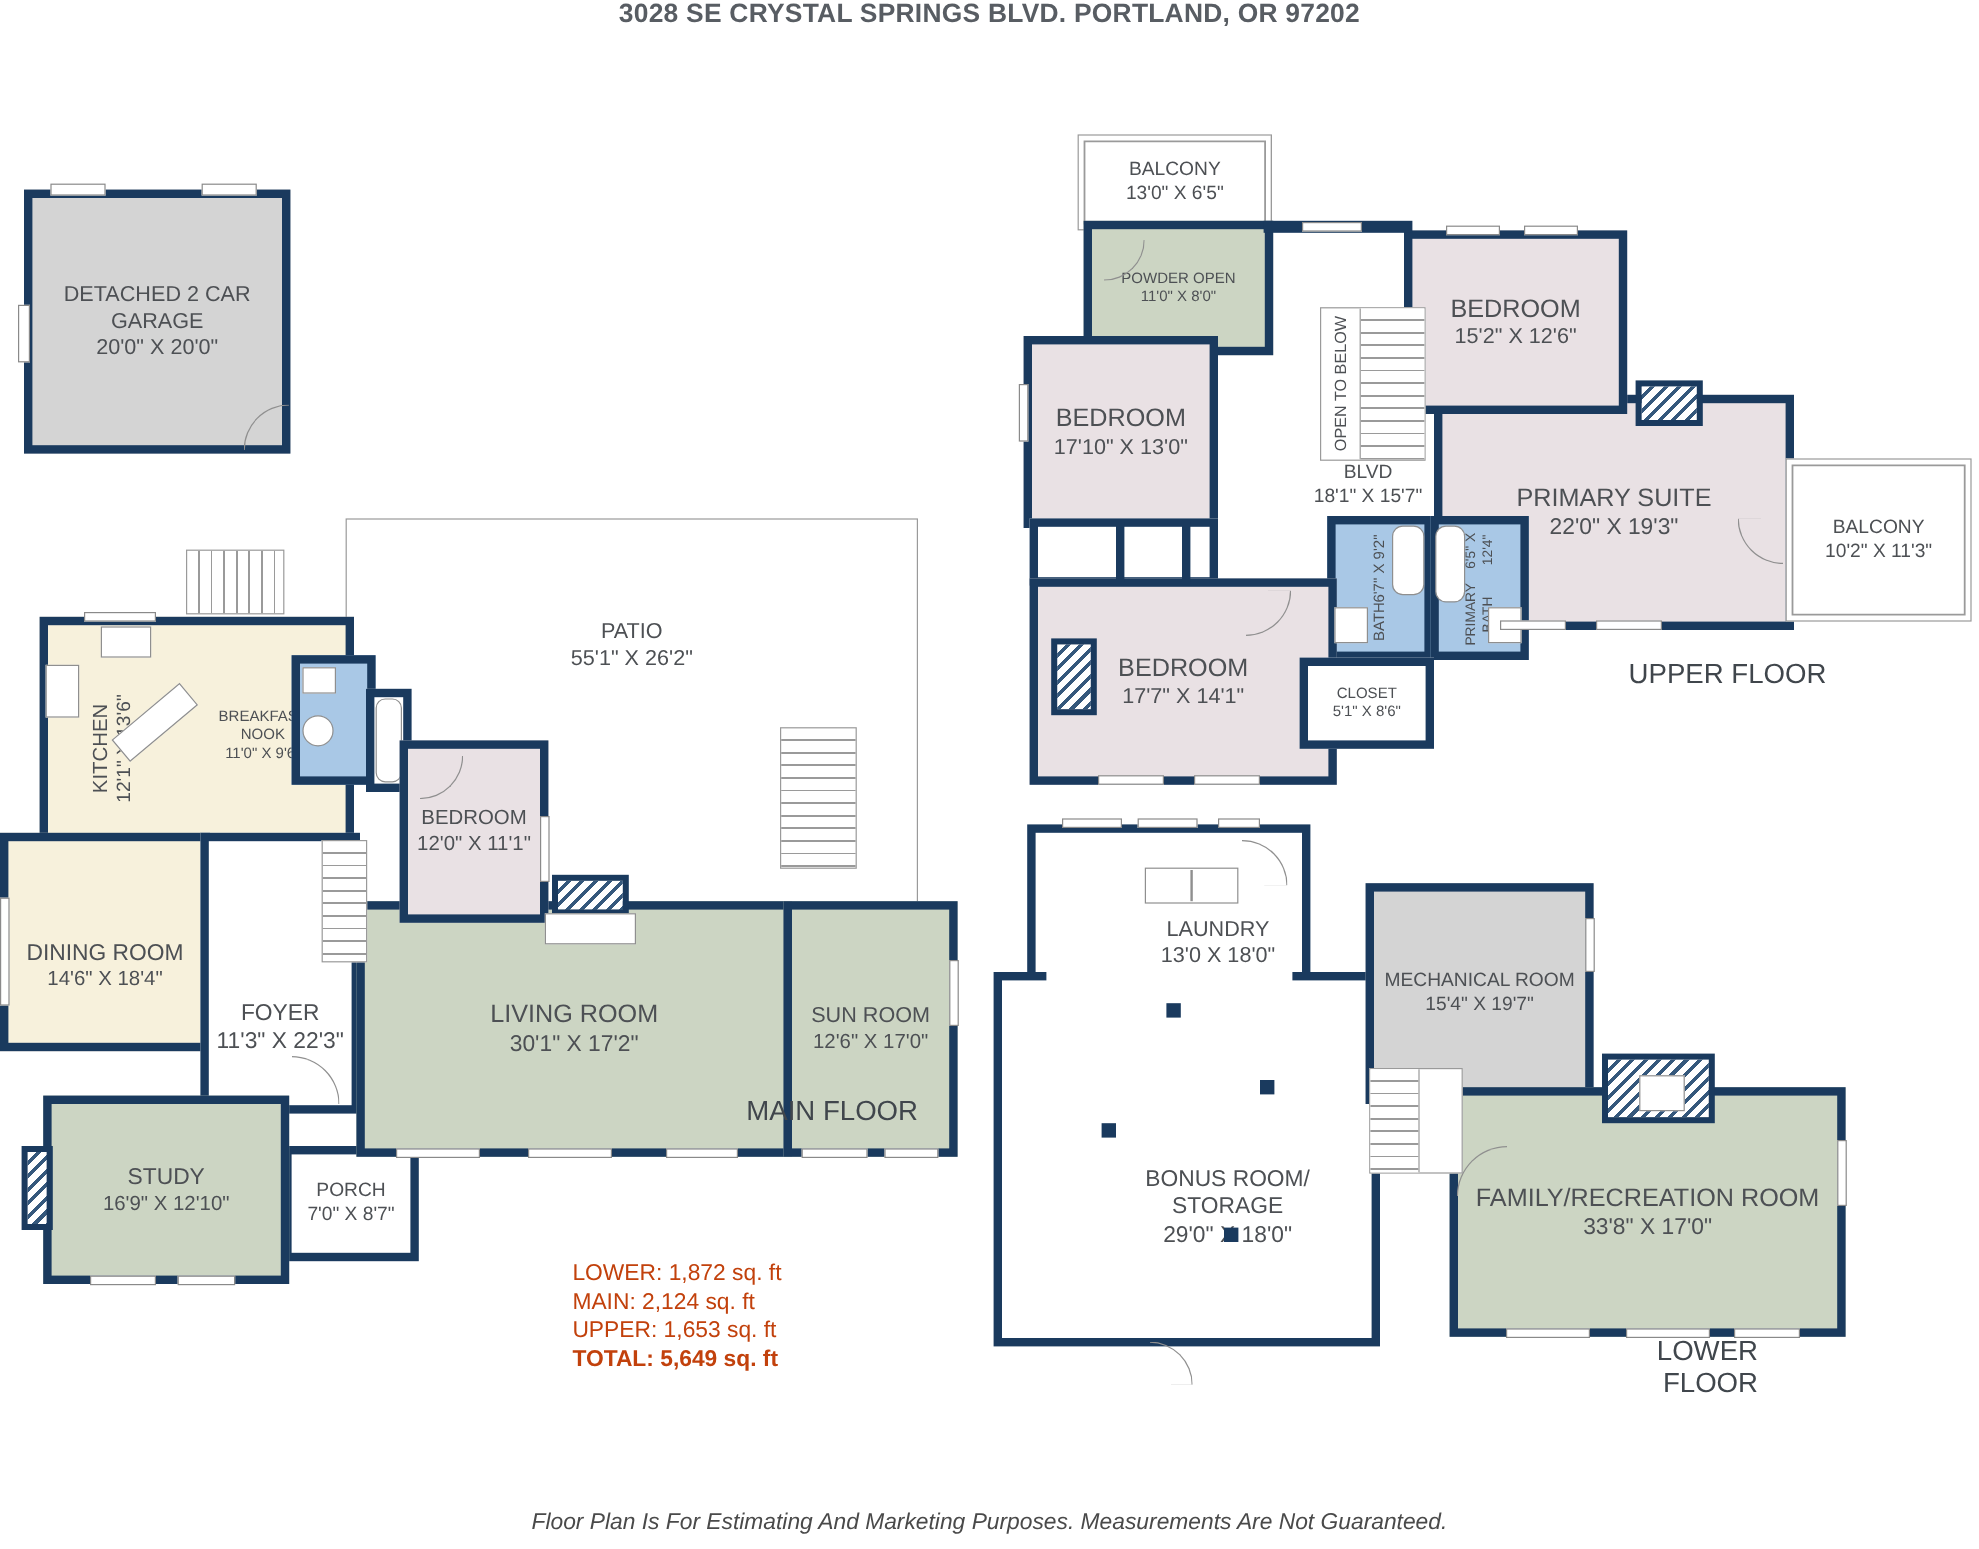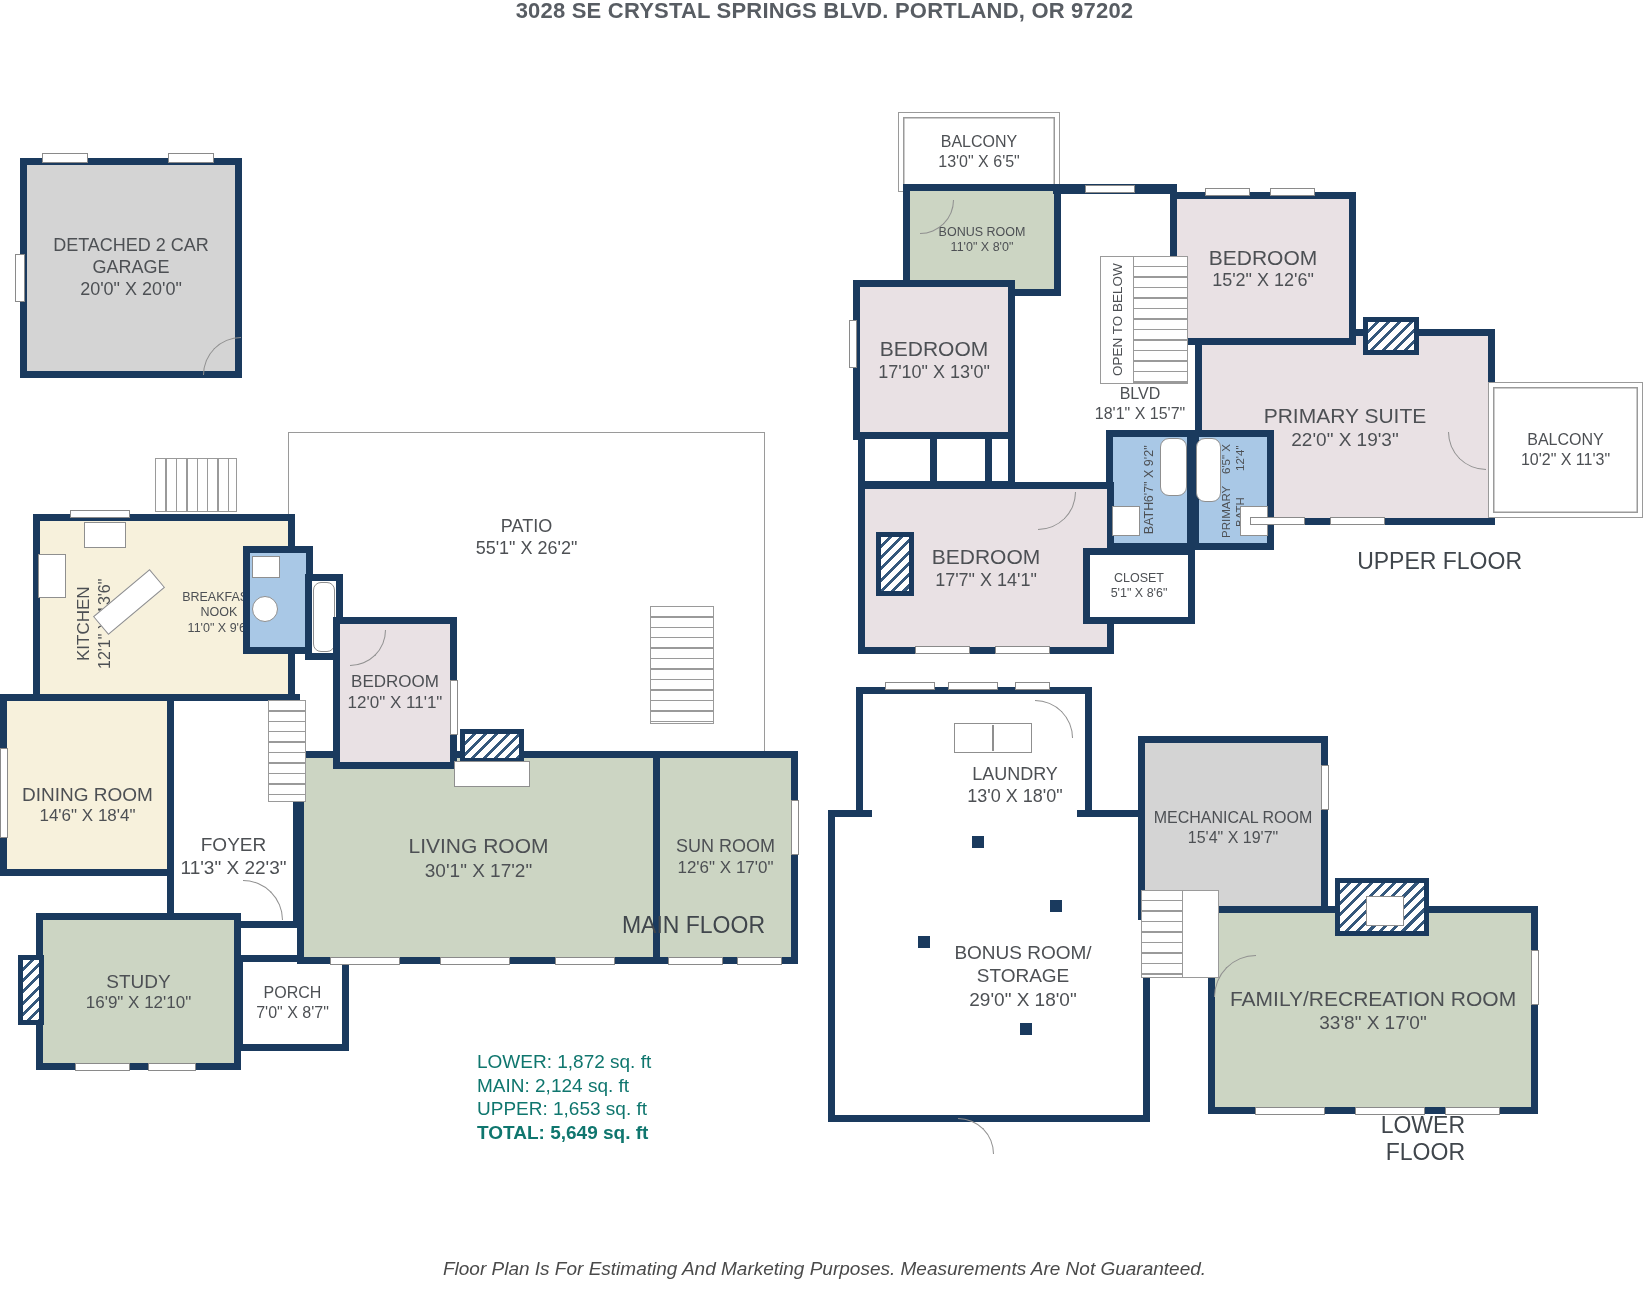--- a/index.html
+++ b/index.html
@@ -37,21 +37,21 @@
   .w{position:absolute;box-sizing:border-box;background:#fff;border:1px solid #8a8a8a;z-index:6;}
   .wallseg{position:absolute;background:var(--wall);z-index:2;}
   .openr{position:absolute;background:#fff;z-index:2;}
   .fixture{position:absolute;box-sizing:border-box;background:#fff;border:1.2px solid #8f8f8f;z-index:3;}
   .post{position:absolute;width:12px;height:12px;background:var(--wall);z-index:3;}
   .arc{position:absolute;box-sizing:border-box;border-top:1.6px solid #8f8f8f;border-left:1.6px solid #8f8f8f;
        border-radius:100% 0 0 0;z-index:5;}
   .title{position:absolute;left:0;right:0;top:-2px;text-align:center;font-size:22px;font-weight:600;
          color:#585d63;letter-spacing:.2px;}
   .floorlbl{position:absolute;font-size:23px;color:#40464c;text-align:right;z-index:7;}
-  .summary{position:absolute;font-size:19px;line-height:23.5px;color:#0f766e;text-align:left;z-index:7;}
+  .summary{position:absolute;font-size:19px;line-height:23.5px;color:#c2410c;text-align:left;z-index:7;}
   .summary .tot{font-weight:700;}
   .disclaimer{position:absolute;left:0;right:0;text-align:center;font-style:italic;font-size:19px;color:#4a4a4a;}
   .nm,.dm{display:block;}
 </style>
 </head>
 <body>
 
 <div id="stage">
 
   <div class="title">3028 SE CRYSTAL SPRINGS BLVD. PORTLAND, OR 97202</div>
@@ -70,21 +70,21 @@
     <span class="nm t21">PRIMARY SUITE</span>
     <span class="dm t19">22'0" X 19'3"</span>
   </div>
 
   <div class="room thinbox rail white" style="left:1488px;top:382px;width:155px;height:136px">
     <span class="nm t15">BALCONY</span>
     <span class="dm t15">10'2" X 11'3"</span>
   </div>
 
   <div class="room green" style="left:903px;top:184px;width:158px;height:112px">
-    <span class="nm t12">BONUS ROOM</span>
+    <span class="nm t12">POWDER OPEN</span>
     <span class="dm t12">11'0" X 8'0"</span>
   </div>
 
   <div class="room pink" style="left:853px;top:280px;width:162px;height:160px">
     <span class="nm t21">BEDROOM</span>
     <span class="dm t18">17'10" X 13'0"</span>
   </div>
 
   <div class="room pink" style="left:1170px;top:192px;width:186px;height:153px">
     <span class="nm t21">BEDROOM</span>
@@ -222,21 +222,21 @@
   <div class="room white" style="left:828px;top:810px;width:322px;height:312px"></div>
   <div class="openr" style="left:872px;top:803px;width:205px;height:22px"></div>
 
   <div class="lbl" style="left:945px;top:760px;width:140px;height:52px">
     <span class="nm t18">LAUNDRY</span>
     <span class="dm t18">13'0 X 18'0"</span>
   </div>
   <div class="fixture" style="left:954px;top:723px;width:78px;height:30px"></div>
   <div class="abs" style="left:992px;top:725px;width:1.5px;height:26px;background:#8f8f8f;z-index:4"></div>
 
-  <div class="lbl" style="left:938px;top:934px;width:170px;height:84px">
+  <div class="lbl" style="left:938px;top:964px;width:170px;height:84px">
     <span class="nm t19" style="width:150px">BONUS ROOM/ STORAGE</span>
     <span class="dm t19">29'0" X 18'0"</span>
   </div>
   <div class="post" style="left:972px;top:836px"></div>
   <div class="post" style="left:1050px;top:900px"></div>
   <div class="post" style="left:918px;top:936px"></div>
   <div class="post" style="left:1020px;top:1023px"></div>
 
   <div class="room gray" style="left:1138px;top:736px;width:190px;height:184px">
     <span class="nm t15">MECHANICAL ROOM</span>

